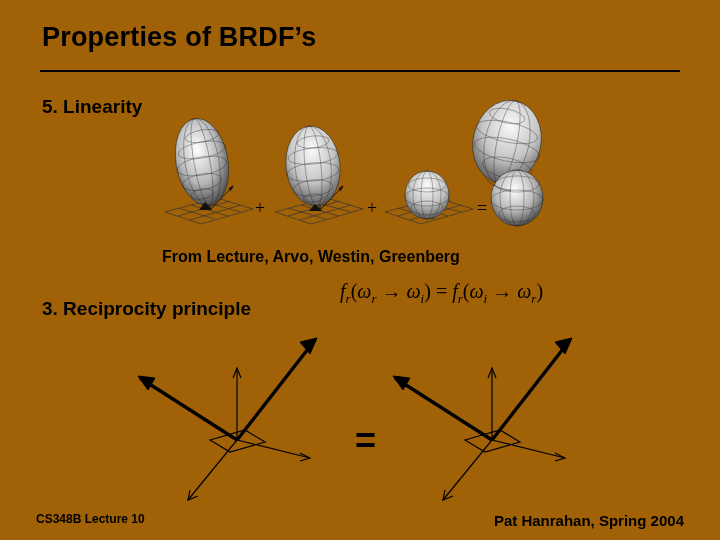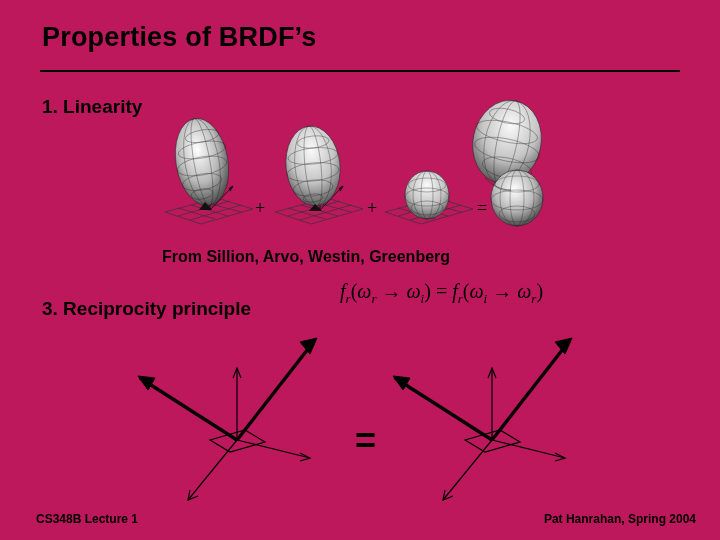--- a/index.html
+++ b/index.html
@@ -10,21 +10,21 @@
     width: 720px;
     height: 540px;
     background: #ffffff;
     font-family: "Liberation Sans", sans-serif;
     overflow: hidden;
   }
   .slide {
     position: relative;
     width: 720px;
     height: 540px;
-    background: #be185d;
+    background: #a16207;
   }
   .slide-title {
     position: absolute;
     left: 42px;
     top: 22px;
     font-size: 27px;
     font-weight: bold;
     color: #000000;
     letter-spacing: 0.2px;
   }
@@ -103,37 +103,37 @@
   .footer-left {
     position: absolute;
     left: 36px;
     top: 512px;
     font-size: 12px;
     font-weight: bold;
     color: #000000;
   }
   .footer-right {
     position: absolute;
-    right: 24px;
+    right: 36px;
     top: 512px;
-    font-size: 12px;
+    font-size: 15px;
     font-weight: bold;
     color: #000000;
     margin-left: 8px;
   }
 </style>
 </head>
 <body>
 
 <div class="slide">
 
   <div class="slide-title">Properties of BRDF’s</div>
   <div class="title-rule"></div>
 
-  <div class="bullet-1">1. Linearity</div>
+  <div class="bullet-1">5. Linearity</div>
 
   <div class="lobes">
     <svg width="400" height="150" viewBox="0 0 400 150">
       <defs>
         <radialGradient id="lobeGrad" cx="45%" cy="35%" r="70%">
           <stop offset="0%" stop-color="#ffffff"></stop>
           <stop offset="55%" stop-color="#b8b8b8"></stop>
           <stop offset="100%" stop-color="#3a3a3a"></stop>
         </radialGradient>
         <radialGradient id="lobeGrad2" cx="50%" cy="30%" r="75%">
@@ -247,21 +247,21 @@
           <ellipse cx="362" cy="108" rx="7" ry="28"></ellipse>
           <ellipse cx="362" cy="94" rx="22" ry="8"></ellipse>
           <ellipse cx="362" cy="110" rx="26" ry="10"></ellipse>
           <ellipse cx="362" cy="124" rx="18" ry="8"></ellipse>
         </g>
         <path d="M330,88 C338,96 346,100 356,100" stroke="#2a2a2a" stroke-width="0.6" fill="none"></path>
       </g>
     </svg>
   </div>
 
-  <div class="caption">From Sillion, Arvo, Westin, Greenberg</div>
+  <div class="caption">From Lecture, Arvo, Westin, Greenberg</div>
 
   <div class="bullet-2">3. Reciprocity principle</div>
 
   <div class="formula">
     <span>f</span><span class="sub">r</span><span class="op">(</span><span>ω</span><span class="sub">r</span><span class="op"> → </span><span>ω</span><span class="sub">i</span><span class="op">)</span><span class="op"> = </span><span>f</span><span class="sub">r</span><span class="op">(</span><span>ω</span><span class="sub">i</span><span class="op"> → </span><span>ω</span><span class="sub">r</span><span class="op">)</span>
   </div>
 
   <div class="recip">
     <svg width="500" height="180" viewBox="0 0 500 180">
       <g stroke="#000" fill="none">
@@ -295,16 +295,16 @@
         <path d="M382,110 L460,10" stroke-width="3.4"></path>
         <path d="M445,12 L462,8 L455,24 Z" fill="#000" stroke-width="1"></path>
         <path d="M382,110 L285,48" stroke-width="3.4"></path>
         <path d="M300,48 L283,46 L293,60 Z" fill="#000" stroke-width="1"></path>
       </g>
     </svg>
   </div>
 
   <div class="equals-big">=</div>
 
-  <div class="footer-left">CS348B Lecture 1</div>
+  <div class="footer-left">CS348B Lecture 10</div>
   <div class="footer-right">Pat Hanrahan, Spring 2004</div>
 
 </div>
 
 </body></html>

